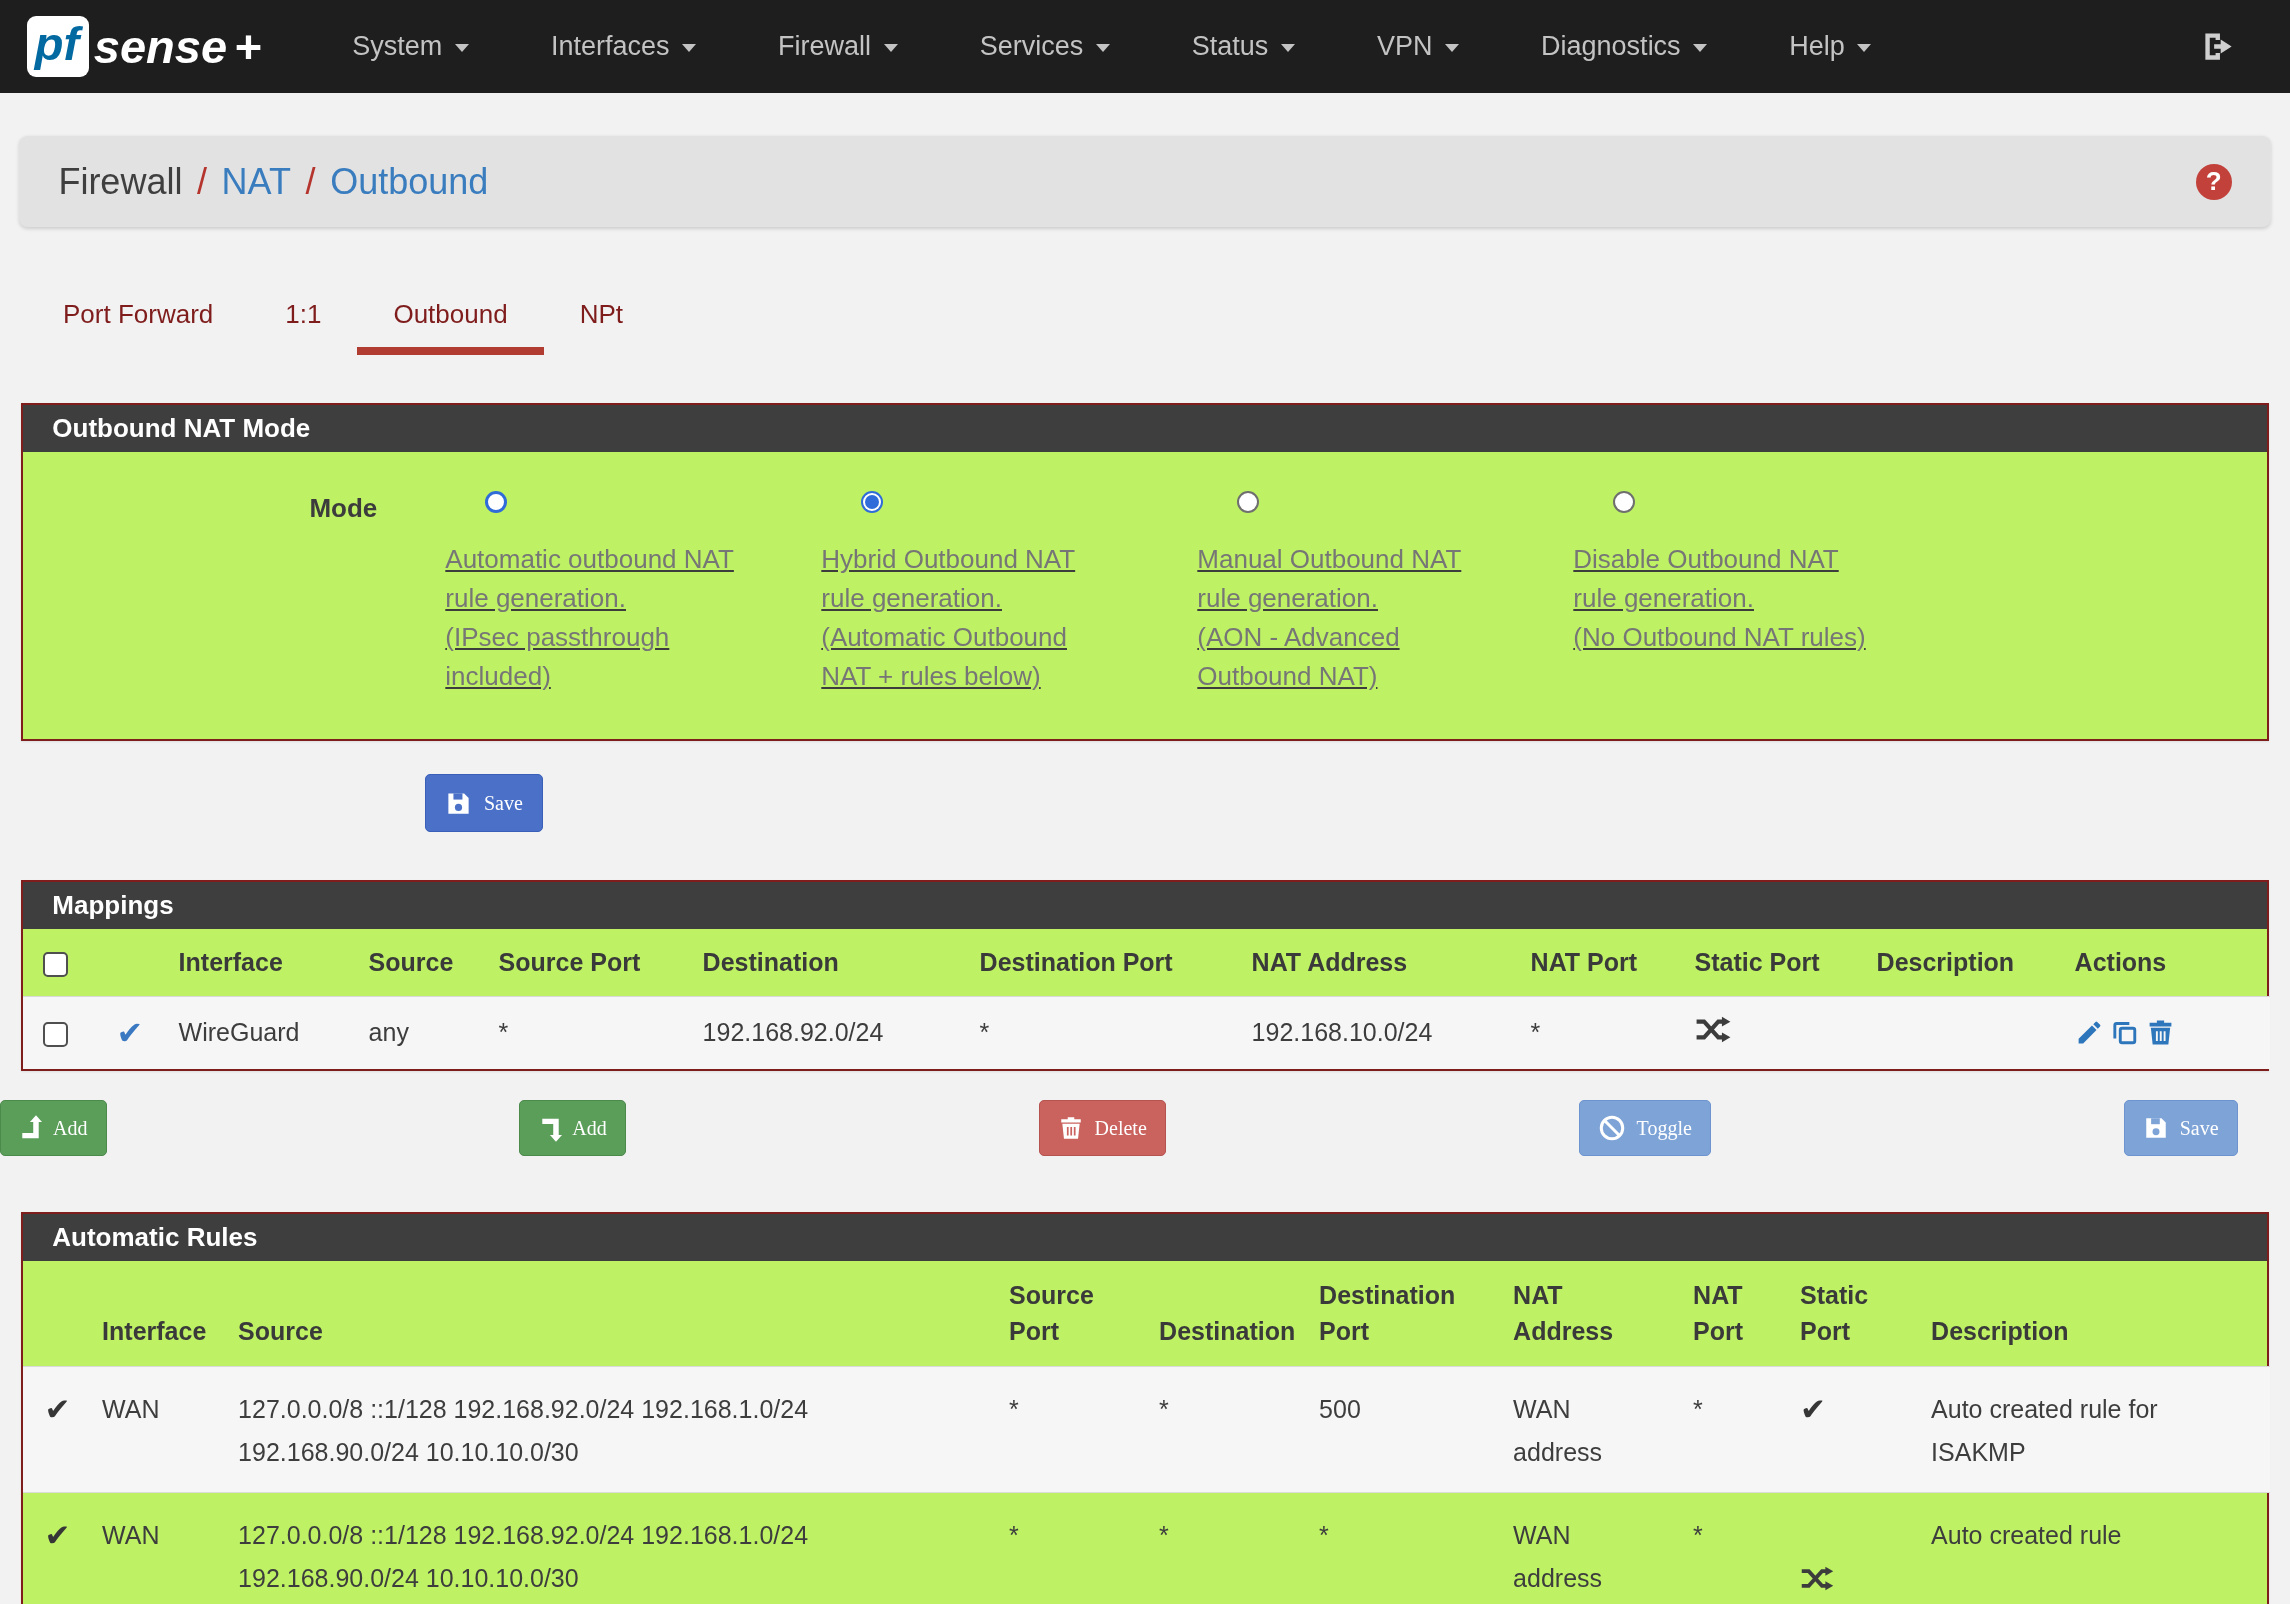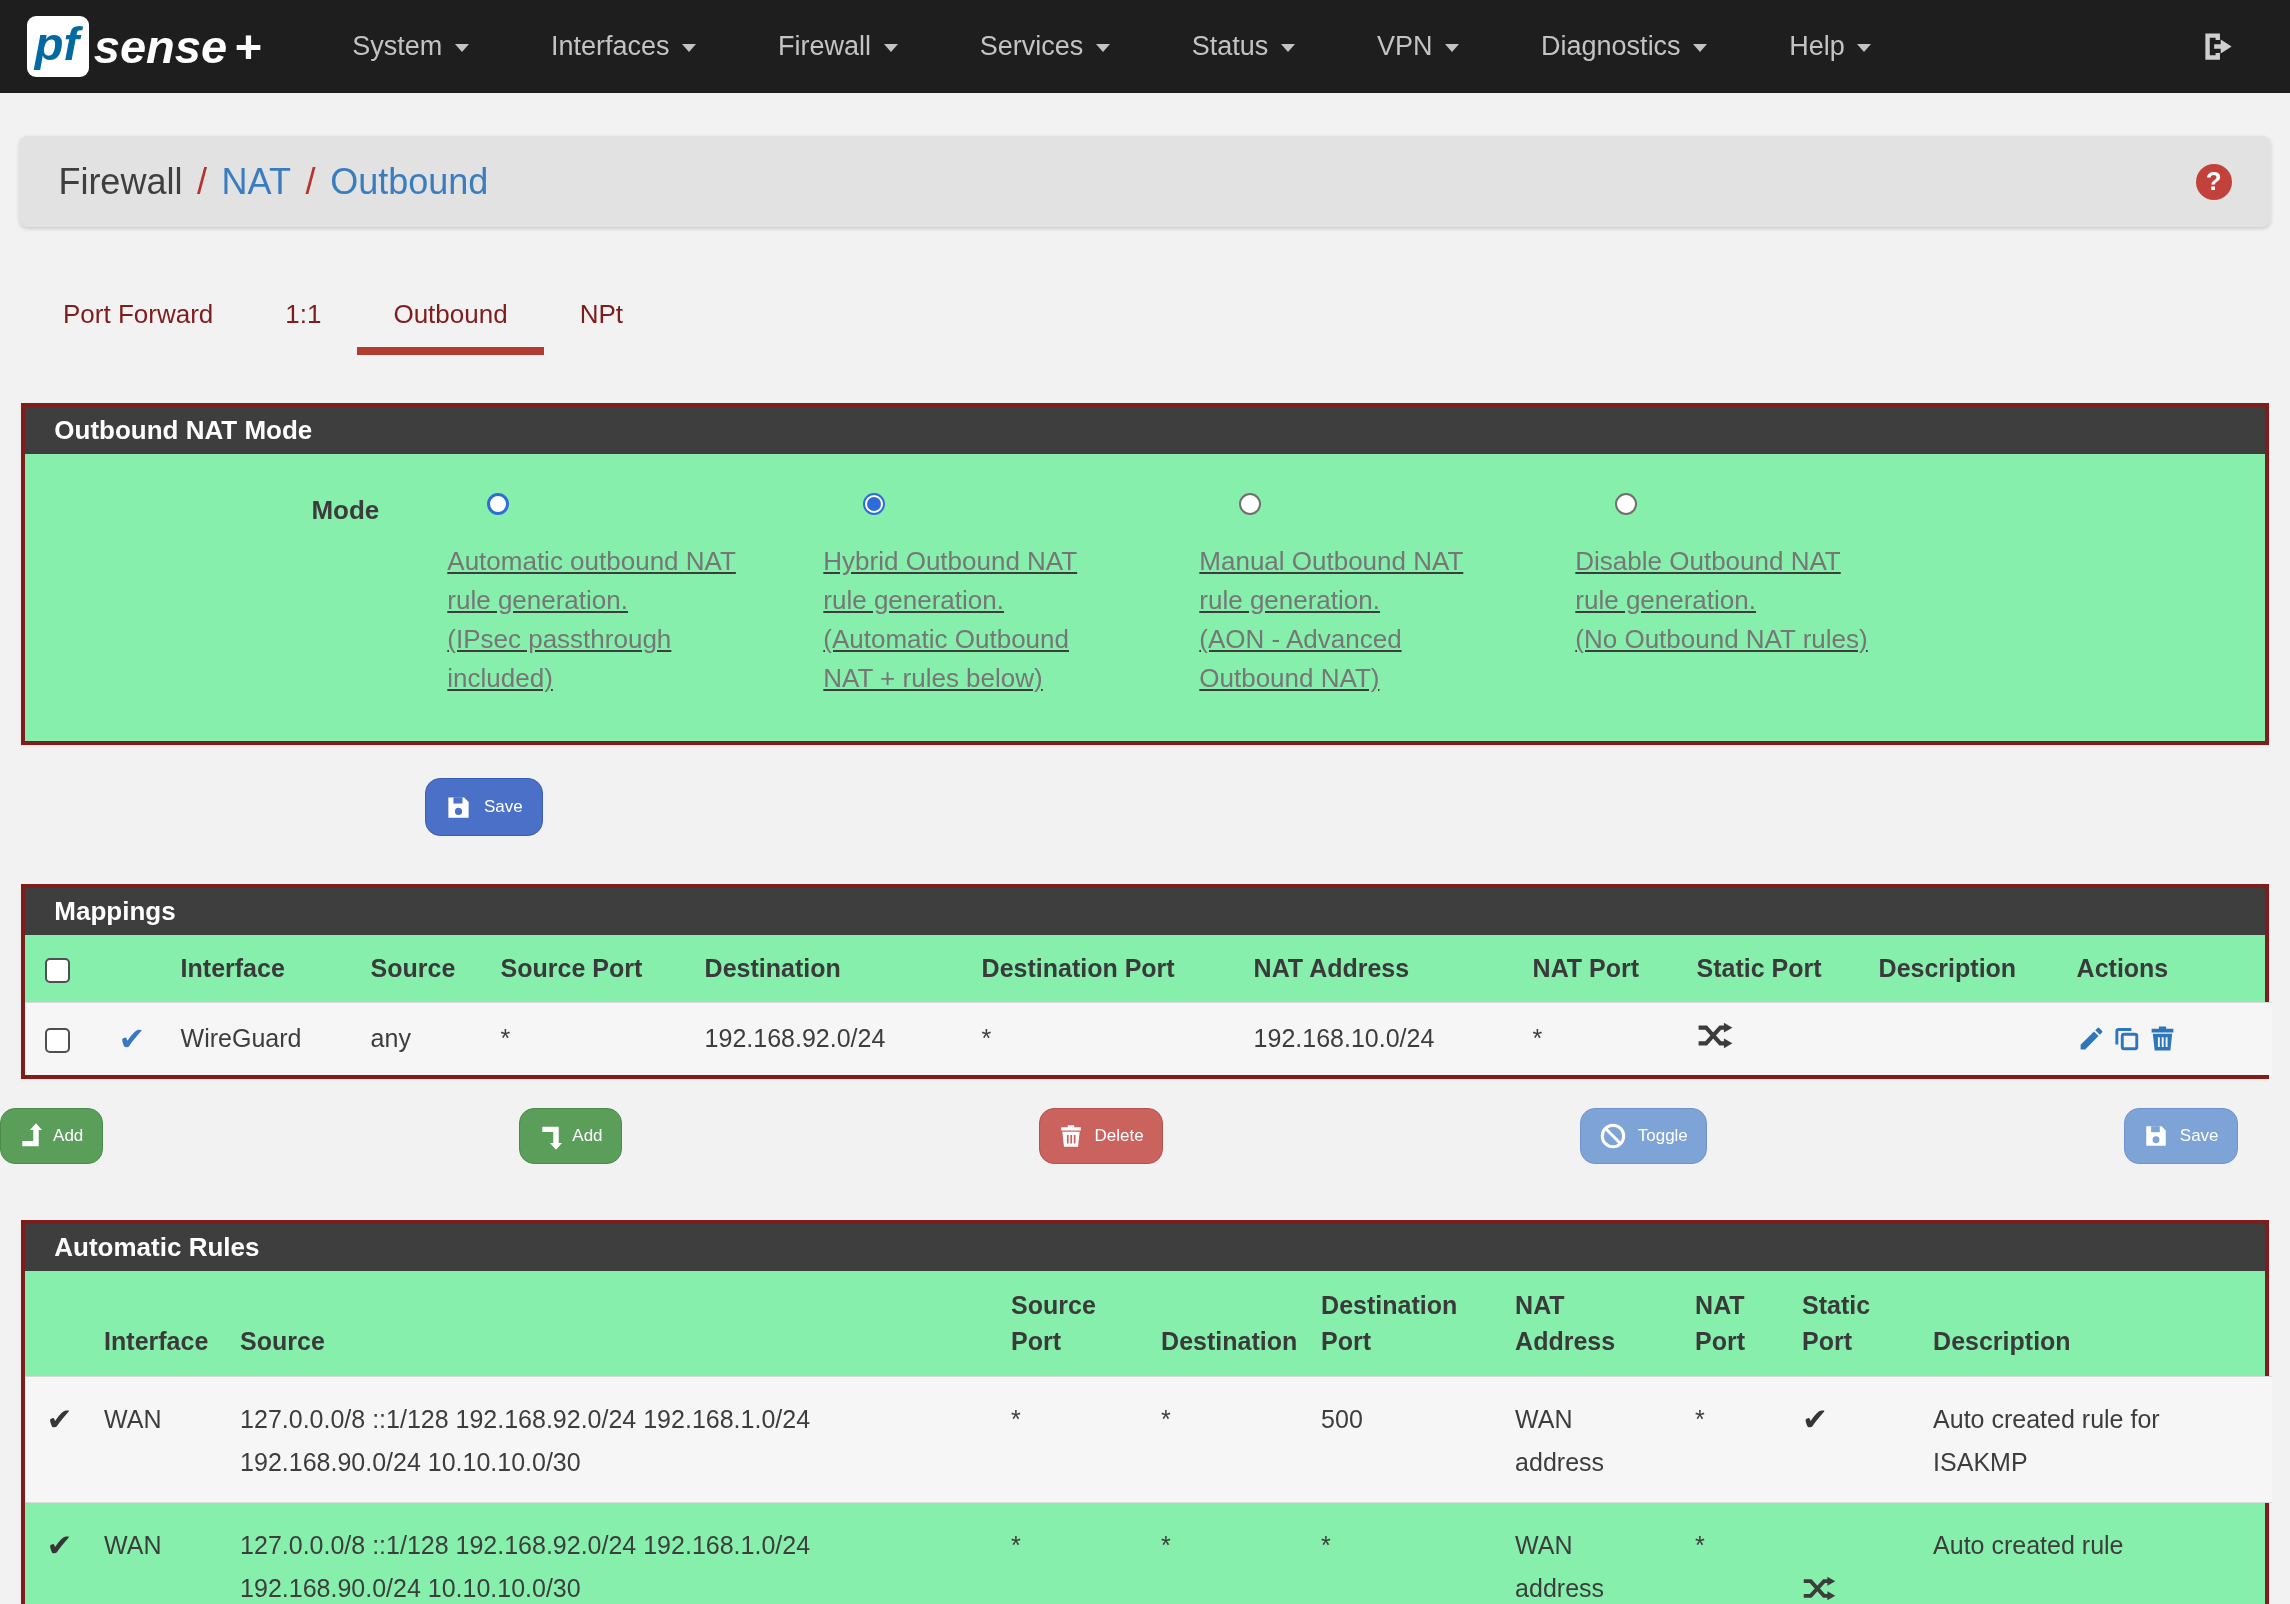--- a/index.html
+++ b/index.html
@@ -25,36 +25,36 @@
   .bc-here { color:#3f3f3f; }
   .bc-sep { color:#b5352e; }
   .bc-link { color:#3a7dbf; text-decoration:none; cursor:pointer; }
   .help-icon { margin-left:auto; width:36px; height:36px; border-radius:50%; background:#c2413a; color:#fff;
     font-size:26px; font-weight:bold; display:flex; align-items:center; justify-content:center; cursor:pointer; }
   
   .tabs { display:flex; margin:56px 0 0 27px; list-style:none; padding:0; }
   .tab { padding:15.5px 36px 17.5px; font-size:26px; color:#7f1d1d; cursor:pointer; border-bottom:8.7px solid transparent; }
   .tab.active { border-bottom-color:#b13c31; }
   
-  .panel { margin:48px 21.3px 0; background:#86efac; border:4px solid #7f1d1d; box-shadow:0 1px 1.9px rgba(0,0,0,.08); }
+  .panel { margin:48px 21.3px 0; background:#bef264; border:2px solid #7f1d1d; box-shadow:0 1px 1.9px rgba(0,0,0,.08); }
   .panel-heading { background:#3e3e3e; color:#fff; font-weight:bold; font-size:26px; padding:0 29px; height:47px; display:flex; align-items:center; }
   
   .form-row { display:flex; padding:39px 0 43px; }
   .form-label { width:422px; text-align:right; padding:1.9px 68px 0 0; font-weight:bold; font-size:26px; color:#3c3c3c; }
   .options { display:flex; }
   .option { width:376px;text-decoration:underline; }
   .radio { display:inline-block; width:22px; height:22px; border-radius:50%; margin-left:40px; cursor:pointer; background:#fff; }
   .radio.focus { border:3.9px solid #2f6bd9; }
   .radio.checked { border:2.9px solid #2f6bd9; position:relative; }
   .radio.checked::after { content:""; position:absolute; inset:1.9px; background:#2f6bd9; border-radius:50%; }
   .radio.plain { border:2.9px solid #6f6f6f; }
   .option-desc { margin-top:23px; white-space:pre-line; font-size:26px; line-height:39px; color:#767676; }
   
-  .btn { display:inline-flex; align-items:center; gap:11.6px; font-size:17px; color:#fff; border-radius:15px;
-    border:1px solid transparent; padding:0 19.4px; height:58px; font-family:Liberation Sans, sans-serif; cursor:pointer; }
+  .btn { display:inline-flex; align-items:center; gap:11.6px; font-size:20px; color:#fff; border-radius:5px;
+    border:1px solid transparent; padding:0 19.4px; height:58px; font-family:Liberation Serif, serif; cursor:pointer; }
   .btn-primary { background:#4a70c8; border-color:#3a5fb8; }
   .btn-success { background:#5a9e5a; border-color:#4c8a4c; }
   .btn-danger  { background:#ca625e; border-color:#b5534f; }
   .btn-muted   { background:#7ea3d7; border-color:#6d94cf; }
   .btn-sm { height:56px; padding:0 18.4px; gap:10.7px; }
   .save-row { margin:33px 0 0 425px; }
   .table-actions { display:flex; justify-content:space-between; gap:19.4px; margin:29px 52px 0 0; }
   
   table.grid { width:100%; border-collapse:collapse; table-layout:fixed; font-size:25px; }
   .grid th { font-weight:bold; color:#3a3a3a; text-align:left; }

